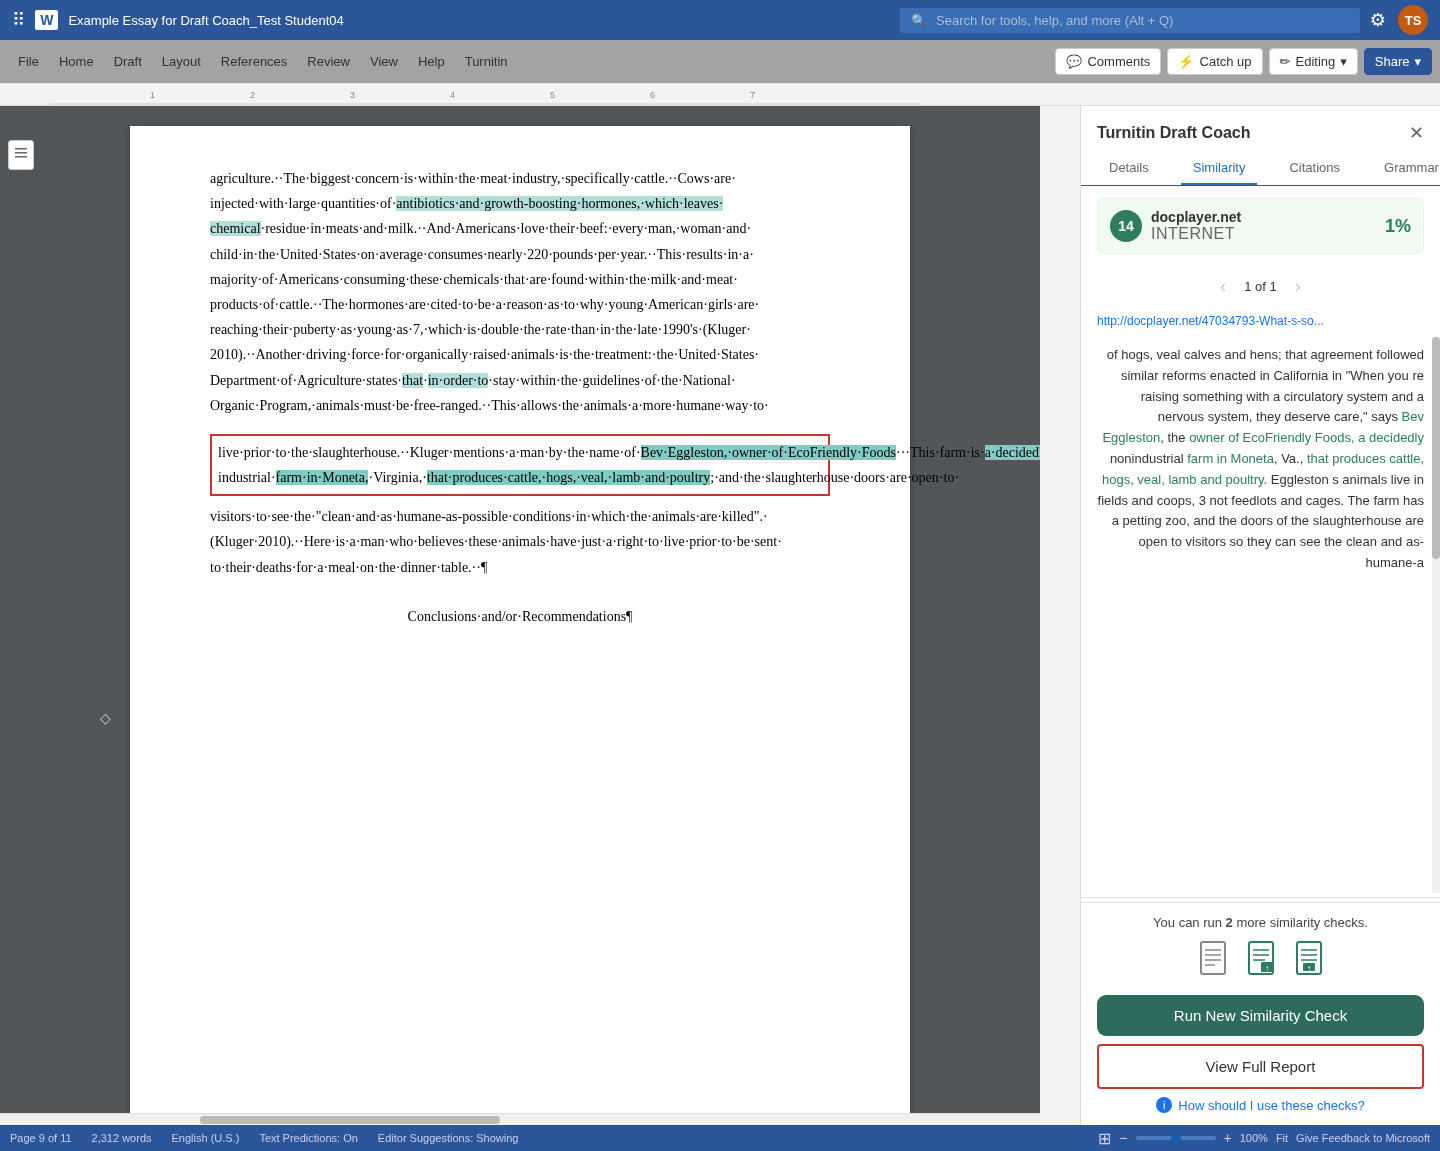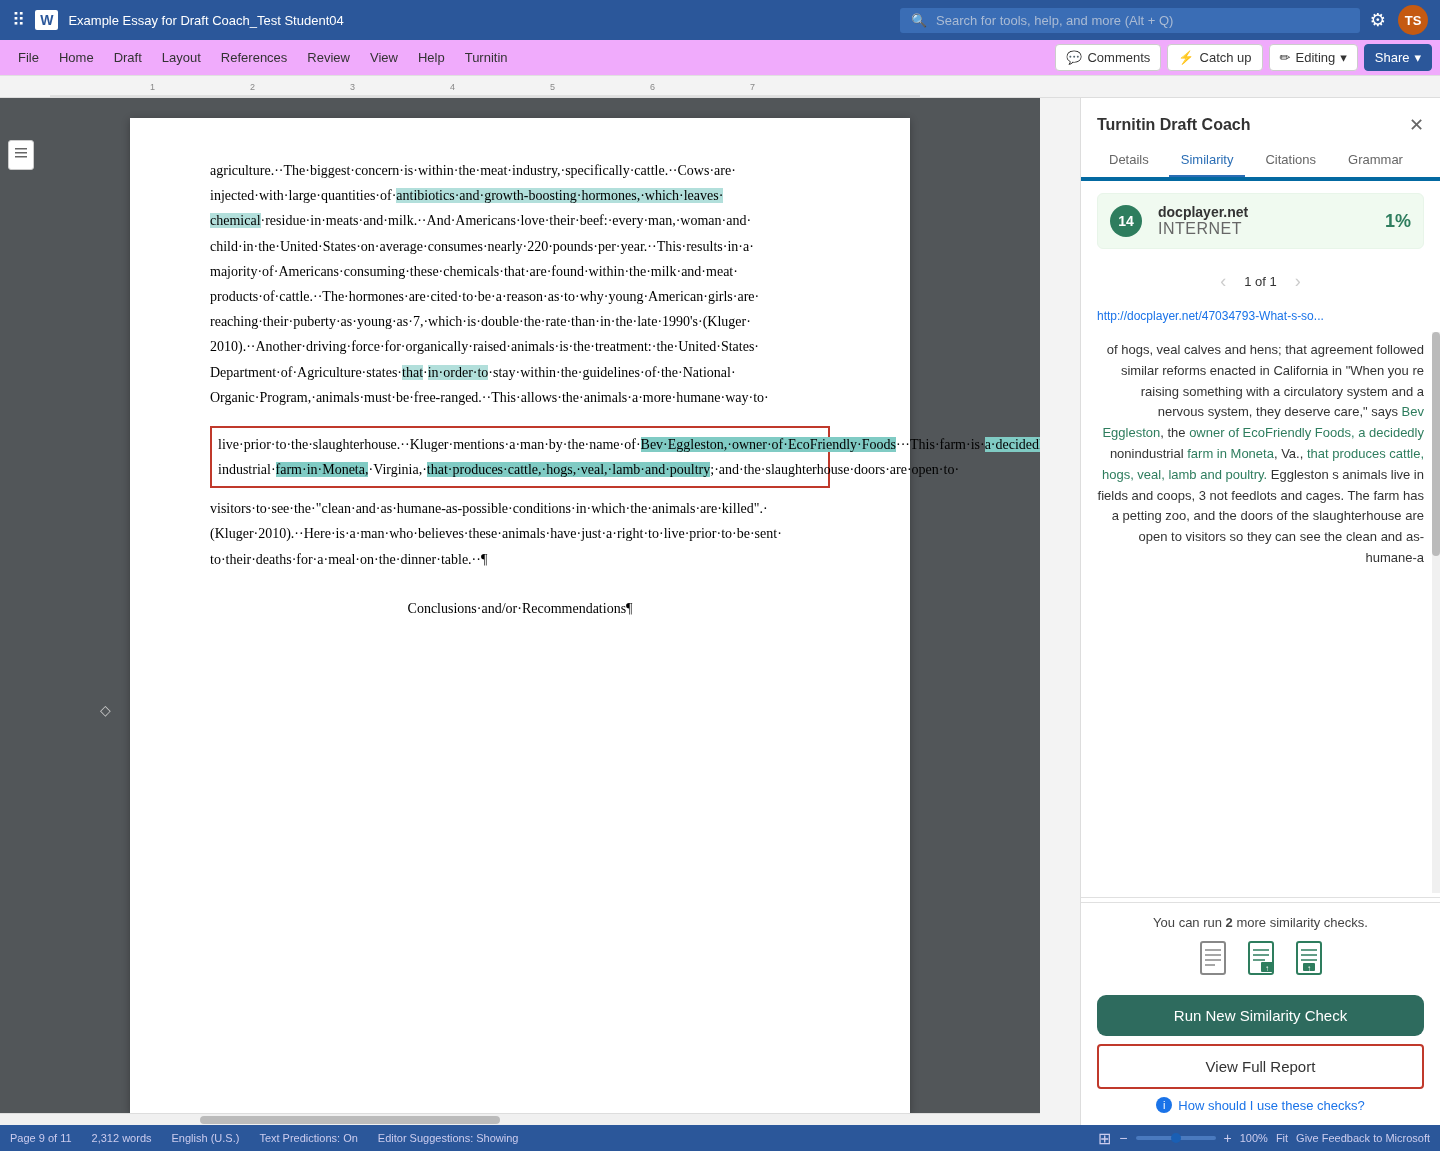--- a/index.html
+++ b/index.html
@@ -10,21 +10,21 @@
     .title-bar-waffle { color: white; font-size: 18px; cursor: pointer; }
     .title-bar-word-icon { background: #fff; color: #2b579a; font-weight: bold; font-size: 14px; padding: 2px 5px; border-radius: 2px; }
     .title-bar-filename { color: white; font-size: 13px; flex: 1; }
     .title-bar-search { background: #3a6db5; border: none; border-radius: 3px; padding: 5px 12px; color: #cce; font-size: 13px; width: 460px; display: flex; align-items: center; gap: 8px; }
     .title-bar-search span { color: #aac; font-size: 13px; }
     .title-bar-right { display: flex; align-items: center; gap: 12px; }
     .title-bar-gear { color: white; font-size: 18px; cursor: pointer; }
     .title-bar-avatar { background: #c55a11; color: white; border-radius: 50%; width: 30px; height: 30px; display: flex; align-items: center; justify-content: center; font-size: 13px; font-weight: bold; }
 
     
-    .menu-bar { background: #f0abfc; height: 36px; display: flex; align-items: center; padding: 7px 8px; border-bottom: 1px solid #e0e0e0; flex-shrink: 0; }
+    .menu-bar { background: #a3a3a3; height: 44px; display: flex; align-items: center; padding: 7px 8px; border-bottom: 1px solid #e0e0e0; flex-shrink: 0; }
     .menu-item { padding: 6px 10px; font-size: 13px; color: #333; cursor: pointer; border-radius: 3px; }
     .menu-bar-right { margin-left: auto; display: flex; align-items: center; gap: 6px; }
     .menu-btn { display: flex; align-items: center; gap: 5px; padding: 5px 10px; border-radius: 4px; font-size: 13px; cursor: pointer; border: 1px solid transparent; }
     .menu-btn-comments { border-color: #ccc; color: #333; background: white; }
     .menu-btn-catchup { border-color: #ccc; color: #333; background: white; }
     .menu-btn-editing { border-color: #ccc; color: #333; background: white; }
     .menu-btn-share { background: #2b579a; color: white; border-color: #2b579a; }
 
     
     .ruler { background: #f3f3f3; height: 22px; border-bottom: 1px solid #ddd; flex-shrink: 0; position: relative; }
@@ -40,26 +40,26 @@
     
     .status-bar { background: #2b579a; height: 26px; display: flex; align-items: center; padding: 0 10px; gap: 20px; flex-shrink: 0; }
     .status-item { color: #cce; font-size: 11px; }
     .status-right { margin-left: auto; display: flex; align-items: center; gap: 8px; }
 
     
     .sidebar-panel { width: 360px; background: white; border-left: 1px solid #ddd; display: flex; flex-direction: column; flex-shrink: 0; margin-left: 40px; }
     .panel-header { padding: 16px 16px 0 16px; display: flex; align-items: center; justify-content: space-between; }
     .panel-title { font-size: 16px; font-weight: 600; color: #333; }
     .panel-close { cursor: pointer; color: #666; font-size: 18px; background: none; border: none; }
-    .panel-tabs { display: flex; padding: 8px 16px 0 16px; border-bottom: 4px solid #0369a1; gap: 8px; }
+    .panel-tabs { display: flex; padding: 8px 16px 0 16px; border-bottom: 1px solid #0369a1; gap: 20px; }
     .panel-tab { padding: 8px 12px; font-size: 13px; color: #666; cursor: pointer; border-bottom: 2px solid transparent; }
     .panel-tab.active { color: #2b6eb5; border-bottom-color: #2b6eb5; font-weight: 500; }
 
     
-    .source-card { margin: 12px 16px; border: 1px solid #e8f5e9; background: #f0faf0; border-radius: 6px; padding: 10px 12px; display: flex; align-items: center; gap: 16px; }
+    .source-card { margin: 12px 16px; border: 1px solid #e8f5e9; background: #f0faf0; border-radius: 6px; padding: 10px 12px; display: flex; align-items: center; gap: 9px; }
     .source-num { background: #2e7d5e; color: white; border-radius: 50%; width: 32px; height: 32px; display: flex; align-items: center; justify-content: center; font-size: 14px; font-weight: bold; flex-shrink: 0; }
     .source-info { flex: 1; }
     .source-domain { font-size: 14px; font-weight: 600; color: #333; }
     .source-type { font-size: 16px; color: #666; letter-spacing: 0.5px; }
     .source-percent { font-size: 18px; font-weight: 600; color: #2e7d5e; }
 
     
     .pagination { display: flex; align-items: center; justify-content: center; gap: 12px; padding: 8px 16px; }
     .page-btn { background: none; border: none; cursor: pointer; color: #666; font-size: 18px; padding: 2px 6px; }
     .page-btn:disabled { color: #ccc; cursor: default; }

